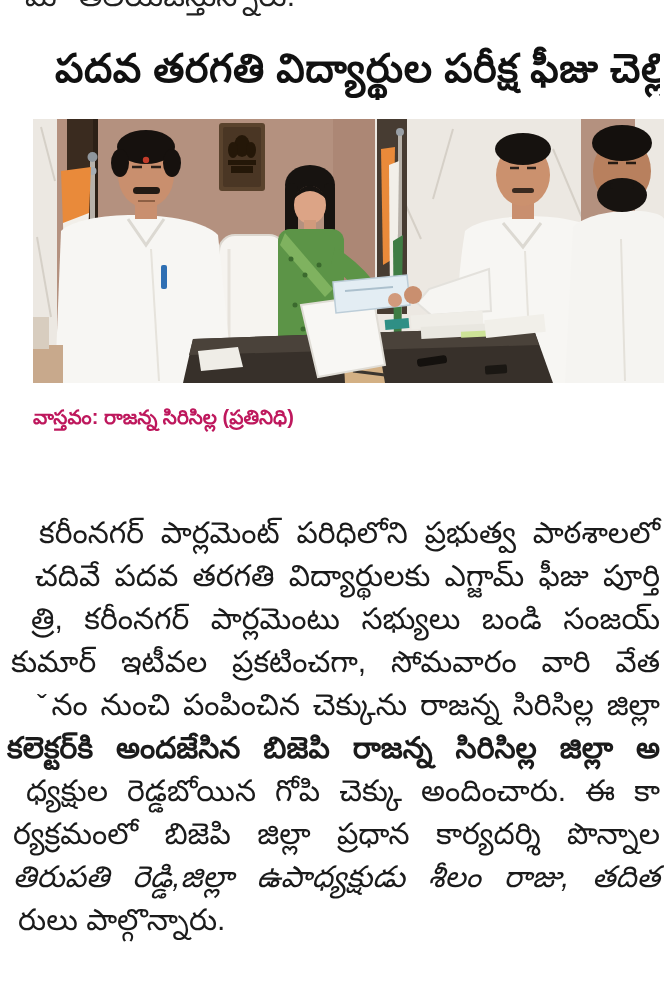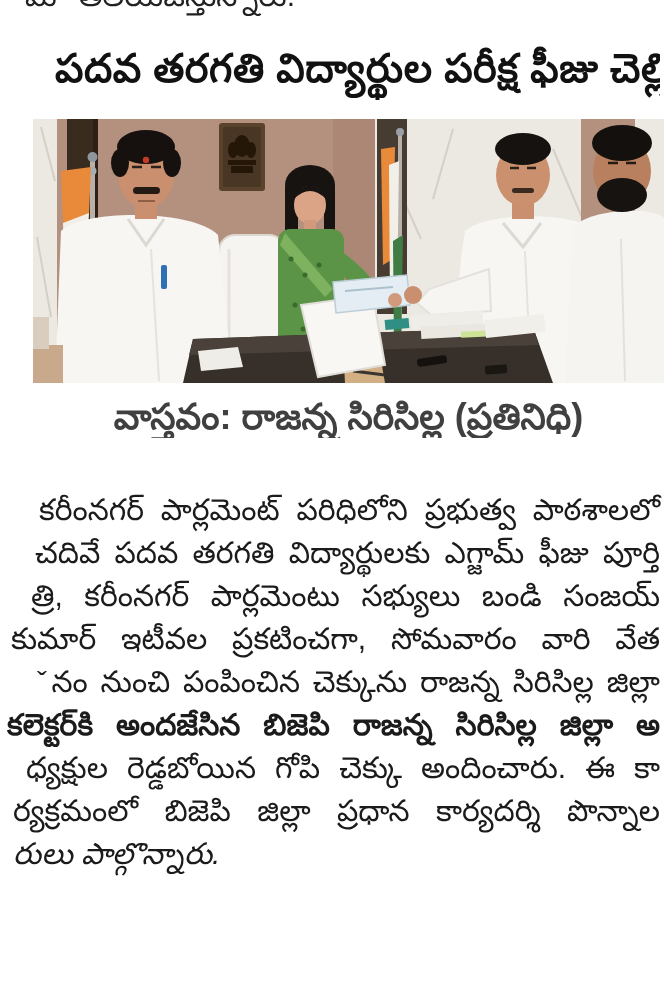--- a/index.html
+++ b/index.html
@@ -29,27 +29,27 @@
   
   .photo{
     position:absolute;top:119px;left:33px;width:631px;height:264px;
     overflow:hidden;background:#ece8e2;
   }
   .photo svg{display:block;}
 
   
   .caption{
     position:absolute;top:396px;left:33px;width:631px;height:42px;
-    text-align:center;font-size:36px;line-height:42px;font-weight:800;
-    color:#404040;white-space:nowrap;overflow:hidden;
+    font-size:20px;line-height:42px;font-weight:800;
+    color:#be185d;white-space:nowrap;overflow:hidden;
   }
 
   
   .body-text{
-    position:absolute;top:488px;left:35px;width:625px;
+    position:absolute;top:511px;left:35px;width:625px;
     font-size:30px;line-height:43px;color:#1b1b1b;
   }
   .jline{
     text-align:justify;text-align-last:justify;-moz-text-align-last:justify;
     white-space:normal;height:43px;overflow:visible;
   }
   .jline.last{text-align-last:left;-moz-text-align-last:left;}
   
   .jline:nth-child(1){margin-left:4px;}
   .jline:nth-child(3){margin-left:-4px;}
@@ -224,16 +224,17 @@
 
   <div class="body-text">
     <div class="jline">కరీంనగర్ పార్లమెంట్ పరిధిలోని ప్రభుత్వ పాఠశాలలో</div>
     <div class="jline">చదివే పదవ తరగతి విద్యార్థులకు ఎగ్జామ్ ఫీజు పూర్తి</div>
     <div class="jline">త్రి, కరీంనగర్ పార్లమెంటు సభ్యులు బండి సంజయ్</div>
     <div class="jline">కుమార్  ఇటీవల ప్రకటించగా, సోమవారం వారి వేత</div>
     <div class="jline">ˇనం  నుంచి పంపించిన చెక్కును రాజన్న సిరిసిల్ల జిల్లా</div>
     <div class="jline">కలెక్టర్‌కి  అందజేసిన బిజెపి రాజన్న సిరిసిల్ల జిల్లా అ</div>
     <div class="jline">ధ్యక్షుల రెడ్డబోయిన గోపి చెక్కు అందించారు. ఈ కా</div>
     <div class="jline">ర్యక్రమంలో బిజెపి జిల్లా ప్రధాన కార్యదర్శి పొన్నాల</div>
+    <div class="jline">తిరుపతి రెడ్డి,జిల్లా ఉపాధ్యక్షుడు శీలం రాజు, తదిత</div>
     <div class="jline last">రులు పాల్గొన్నారు.</div>
   </div>
 
 </div>
 
 </body></html>

